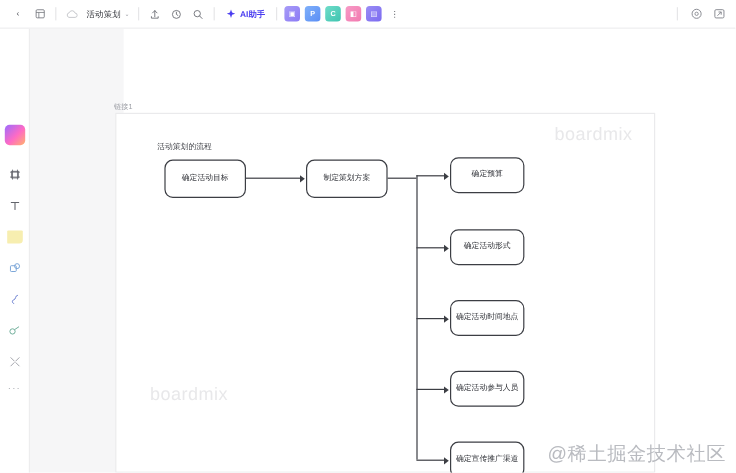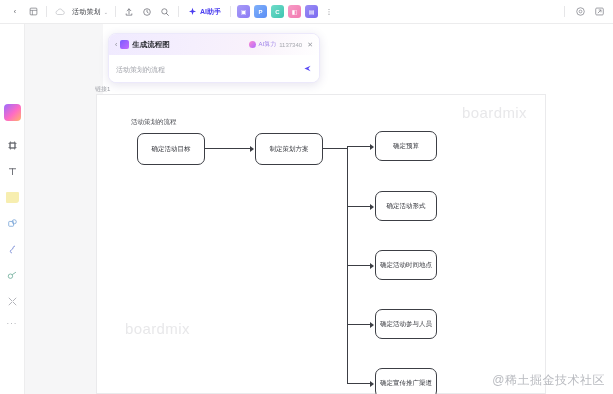--- a/index.html
+++ b/index.html
@@ -99,21 +99,21 @@
     background: #ffffff; display: flex; align-items: center; justify-content: center;
     font-size: 6.5px; color: #2f3137; text-align: center; line-height: 1.2;
   }
   .line { position: absolute; background: #3c3e44; }
   .arrow { position: absolute; width: 0; height: 0;
     border-top: 3px solid transparent; border-bottom: 3px solid transparent;
     border-left: 4px solid #3c3e44; }
 
   
   .bottom-wm { position: absolute; right: 8px; bottom: 5px;
-    font-size: 12px; color: #b9bbc0; letter-spacing: .5px; }
+    font-size: 16px; color: #b9bbc0; letter-spacing: .5px; }
 </style>
 </head>
 <body>
 
 <div class="app">
 
   <div class="topbar">
     <div class="tb-btn">‹</div>
     <div class="tb-btn">
       <svg width="9" height="9" viewBox="0 0 16 16">
@@ -286,37 +286,17 @@
       <div class="line" style="left:250px; top:170px; width:24px; height:1px;"></div>
       <div class="arrow" style="left:273px; top:167.5px;"></div>
 
       <div class="line" style="left:250px; top:229px; width:24px; height:1px;"></div>
       <div class="arrow" style="left:273px; top:226.5px;"></div>
 
       <div class="line" style="left:250px; top:288px; width:24px; height:1px;"></div>
       <div class="arrow" style="left:273px; top:285.5px;"></div>
     </div>
 
-    <div class="ai-dialog" style="left:83px; top:9px;">
-      <div class="ai-dlg-head">
-        <span class="ai-back">‹</span>
-        <span class="ai-logo"></span>
-        <span class="ai-dlg-title">生成流程图</span>
-        <span class="spacer"></span>
-        <span class="ai-token-dot"></span>
-        <span style="font-size:6px;color:#9b7fe8;">AI算力</span>
-        <span class="ai-token-num">1137340</span>
-        <span class="ai-close">✕</span>
-      </div>
-      <div class="ai-input-wrap">
-        <input class="ai-input" type="text" placeholder="活动策划的流程" style="">
-        <span class="ai-send">
-          <svg width="9" height="9" viewBox="0 0 16 16">
-            <path d="M2.5 8 L13.5 3 L9.5 8 L13.5 13 Z" fill="#5b4bf5"></path>
-          </svg>
-        </span>
-      </div>
-    </div>
 
     <div class="bottom-wm">@稀土掘金技术社区</div>
   </div>
 
 </div>
 
 </body></html>

